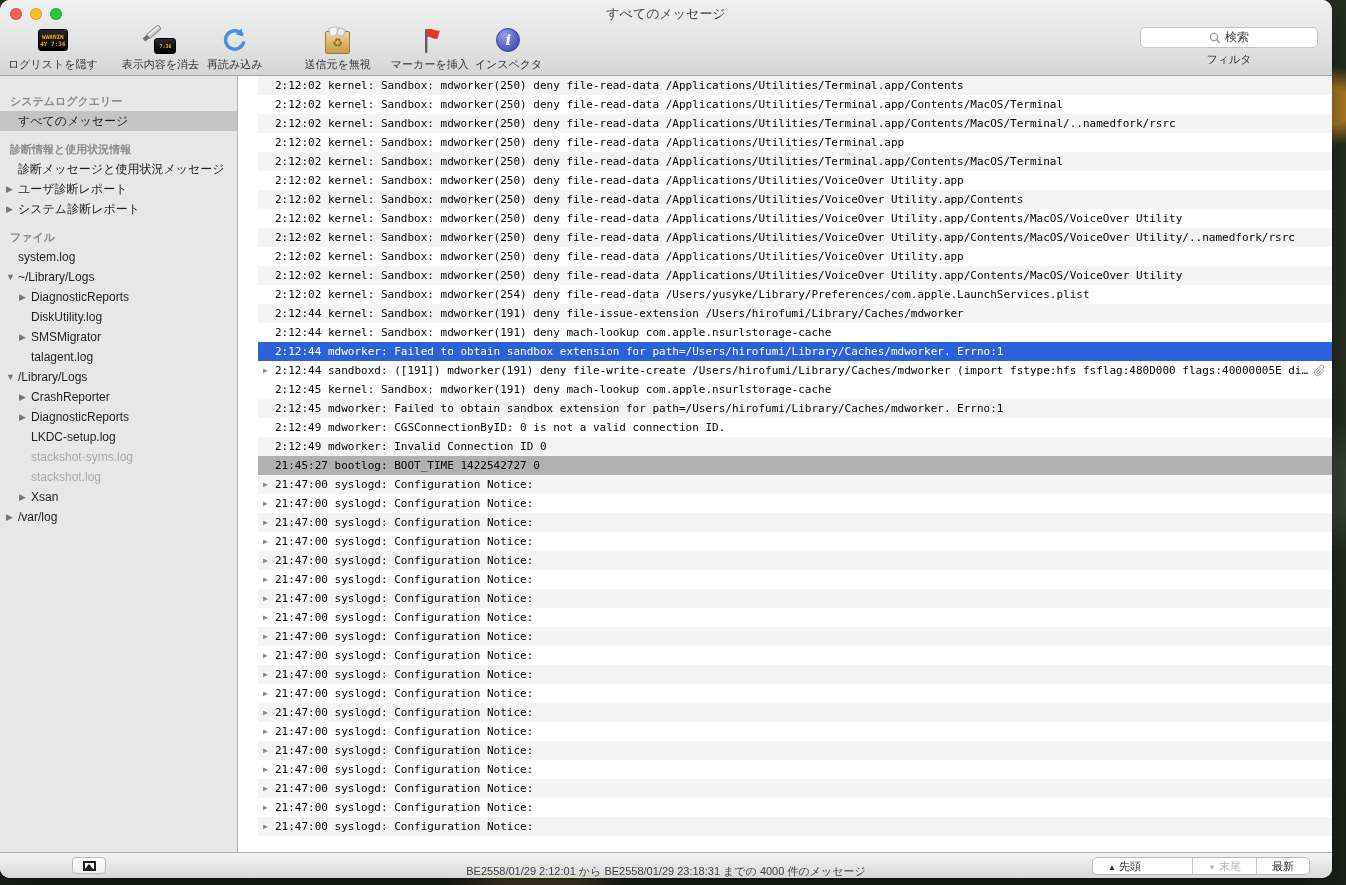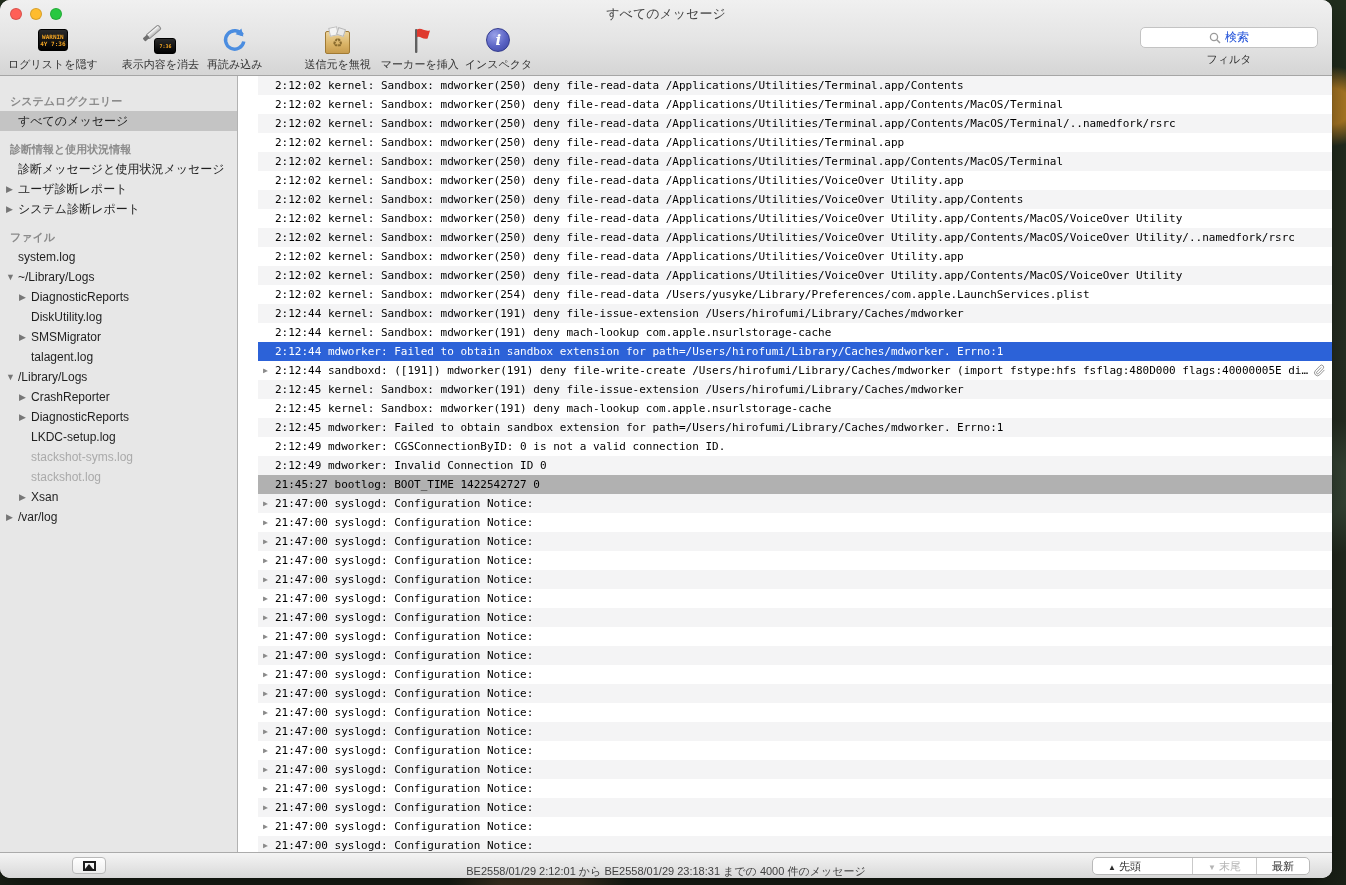--- a/index.html
+++ b/index.html
@@ -60,21 +60,21 @@
     background:#e9e9e9; border:1px solid #b5b5b5; transform:rotate(18deg); }
   
   .inspector-ic { width:24px; height:24px; border-radius:50%;
     background:radial-gradient(circle at 35% 28%, #98a0e8 0%, #5a63c4 55%, #3c44a0 100%);
     border:1px solid #343c8e; color:#fff; display:flex; align-items:center; justify-content:center;
     font-family:"DejaVu Serif",serif; font-style:italic; font-weight:bold; font-size:15px; }
   
   .search-col { margin-left:auto; display:flex; flex-direction:column; align-items:center; margin-top:3px; }
   .search-field { width:178px; height:21px; background:#fff; border:1px solid #c3c3c3;
     border-radius:5px; display:flex; align-items:center; justify-content:center;
-    color:#1d4ed8; font-size:12px; gap:4px; }
+    color:#404040; font-size:12px; gap:4px; }
   .search-field svg { display:block; }
   .filter-label { font-size:11px; color:#333; margin-top:4px; }
   
   .main { display:flex; height:776px; }
   .sidebar { width:238px; background:#e7e7e7; border-right:1px solid #b2b2b2;
     padding-top:16px; font-size:12px; overflow:hidden; flex:none; }
   .sb-header { height:19px; line-height:19px; padding-left:10px; color:#8b8b8b;
     font-weight:bold; font-size:11px; white-space:nowrap; }
   .sb-item { position:relative; height:20px; line-height:20px; color:#1f1f1f; white-space:nowrap; }
   .sb-item.indent0 { padding-left:18px; }
@@ -163,21 +163,21 @@
           <div class="tb-label">再読み込み</div>
         </div>
 
         <div class="tb-item" style="margin-left:42px">
           <div class="tb-icon">
             <div class="bag">♻</div>
           </div>
           <div class="tb-label">送信元を無視</div>
         </div>
 
-        <div class="tb-item" style="margin-left:10px">
+        <div class="tb-item" style="margin-left:20px">
           <div class="tb-icon">
             <svg width="26" height="29" viewBox="0 0 26 29">
               <rect x="8" y="3" width="2.4" height="24" rx="1" fill="#606060"></rect>
               <path d="M10 3.5 C14.5 1.2 17 5.8 23 4.4 L20.6 12.6 C15.2 13.8 13 9.4 10 11.2 Z" fill="#df392e"></path>
             </svg>
           </div>
           <div class="tb-label">マーカーを挿入</div>
         </div>
 
         <div class="tb-item" style="margin-left:6px">
@@ -240,21 +240,20 @@
           <div class="logrow stripe"><span>2:12:02 kernel: Sandbox: mdworker(250) deny file-read-data /Applications/Utilities/VoiceOver Utility.app/Contents/MacOS/VoiceOver Utility/..namedfork/rsrc</span></div>
           <div class="logrow"><span>2:12:02 kernel: Sandbox: mdworker(250) deny file-read-data /Applications/Utilities/VoiceOver Utility.app</span></div>
           <div class="logrow stripe"><span>2:12:02 kernel: Sandbox: mdworker(250) deny file-read-data /Applications/Utilities/VoiceOver Utility.app/Contents/MacOS/VoiceOver Utility</span></div>
           <div class="logrow"><span>2:12:02 kernel: Sandbox: mdworker(254) deny file-read-data /Users/yusyke/Library/Preferences/com.apple.LaunchServices.plist</span></div>
           <div class="logrow stripe"><span>2:12:44 kernel: Sandbox: mdworker(191) deny file-issue-extension /Users/hirofumi/Library/Caches/mdworker</span></div>
           <div class="logrow"><span>2:12:44 kernel: Sandbox: mdworker(191) deny mach-lookup com.apple.nsurlstorage-cache</span></div>
           <div class="logrow stripe selected"><span>2:12:44 mdworker: Failed to obtain sandbox extension for path=/Users/hirofumi/Library/Caches/mdworker. Errno:1</span></div>
           <div class="logrow"><span class="disc">▶</span><span>2:12:44 sandboxd: ([191]) mdworker(191) deny file-write-create /Users/hirofumi/Library/Caches/mdworker (import fstype:hfs fsflag:480D000 flags:40000005E di…</span><span class="clip"><svg width="13" height="15" viewBox="0 0 24 26">
                 <path d="M20.5 12.5l-8.2 8.6a5.6 5.6 0 0 1-8.2-7.6L13 4.3a3.8 3.8 0 0 1 5.6 5.2l-8.6 9a2 2 0 0 1-3-2.7l7.7-8" fill="none" stroke="#8a8a8a" stroke-width="1.7" stroke-linecap="round"></path>
               </svg></span></div>
-          <div class="logrow stripe"><span>2:12:45 kernel: Sandbox: mdworker(191) deny file-issue-extension /Users/hirofumi/Library/Caches/mdworker</span></div>
           <div class="logrow"><span>2:12:45 kernel: Sandbox: mdworker(191) deny mach-lookup com.apple.nsurlstorage-cache</span></div>
           <div class="logrow stripe"><span>2:12:45 mdworker: Failed to obtain sandbox extension for path=/Users/hirofumi/Library/Caches/mdworker. Errno:1</span></div>
           <div class="logrow"><span>2:12:49 mdworker: CGSConnectionByID: 0 is not a valid connection ID.</span></div>
           <div class="logrow stripe"><span>2:12:49 mdworker: Invalid Connection ID 0</span></div>
           <div class="logrow marker"><span>21:45:27 bootlog: BOOT_TIME 1422542727 0</span></div>
           <div class="logrow stripe"><span class="disc">▶</span><span>21:47:00 syslogd: Configuration Notice:</span></div>
           <div class="logrow"><span class="disc">▶</span><span>21:47:00 syslogd: Configuration Notice:</span></div>
           <div class="logrow stripe"><span class="disc">▶</span><span>21:47:00 syslogd: Configuration Notice:</span></div>
           <div class="logrow"><span class="disc">▶</span><span>21:47:00 syslogd: Configuration Notice:</span></div>
           <div class="logrow stripe"><span class="disc">▶</span><span>21:47:00 syslogd: Configuration Notice:</span></div>

